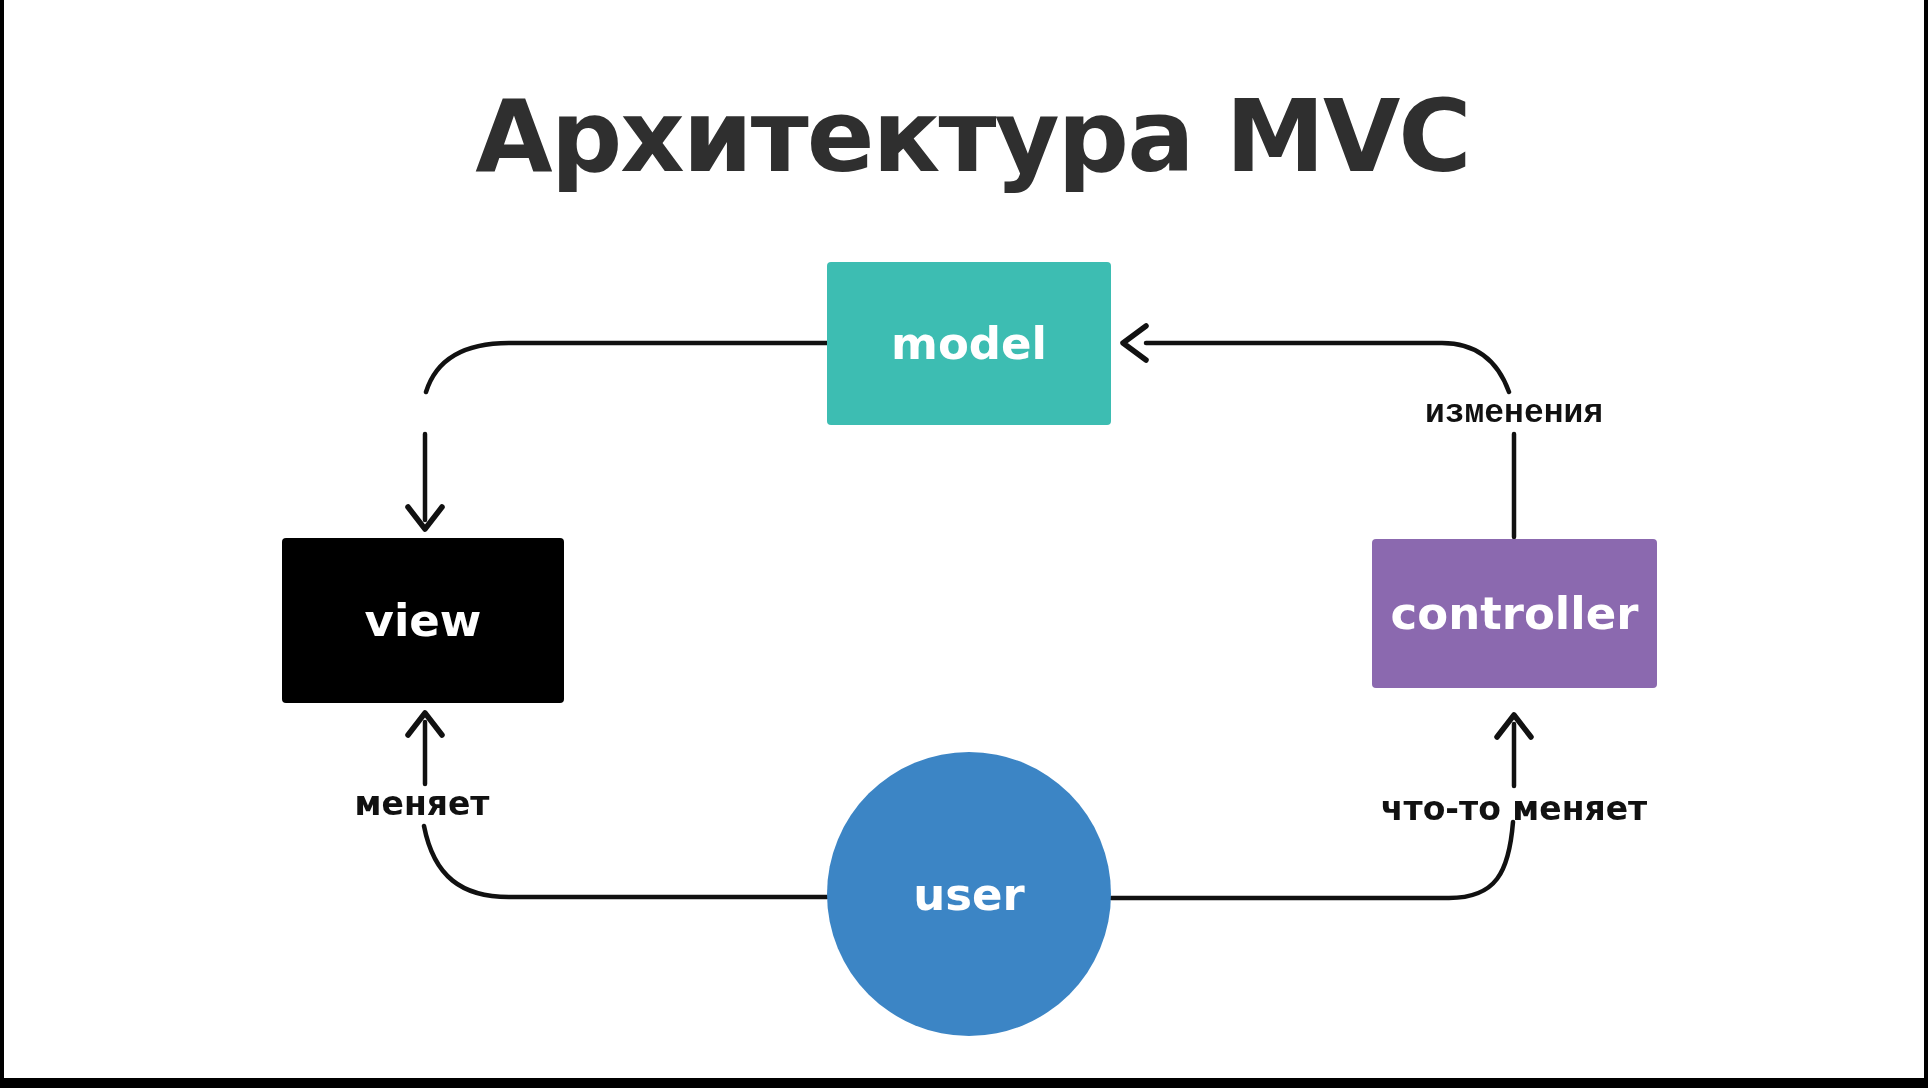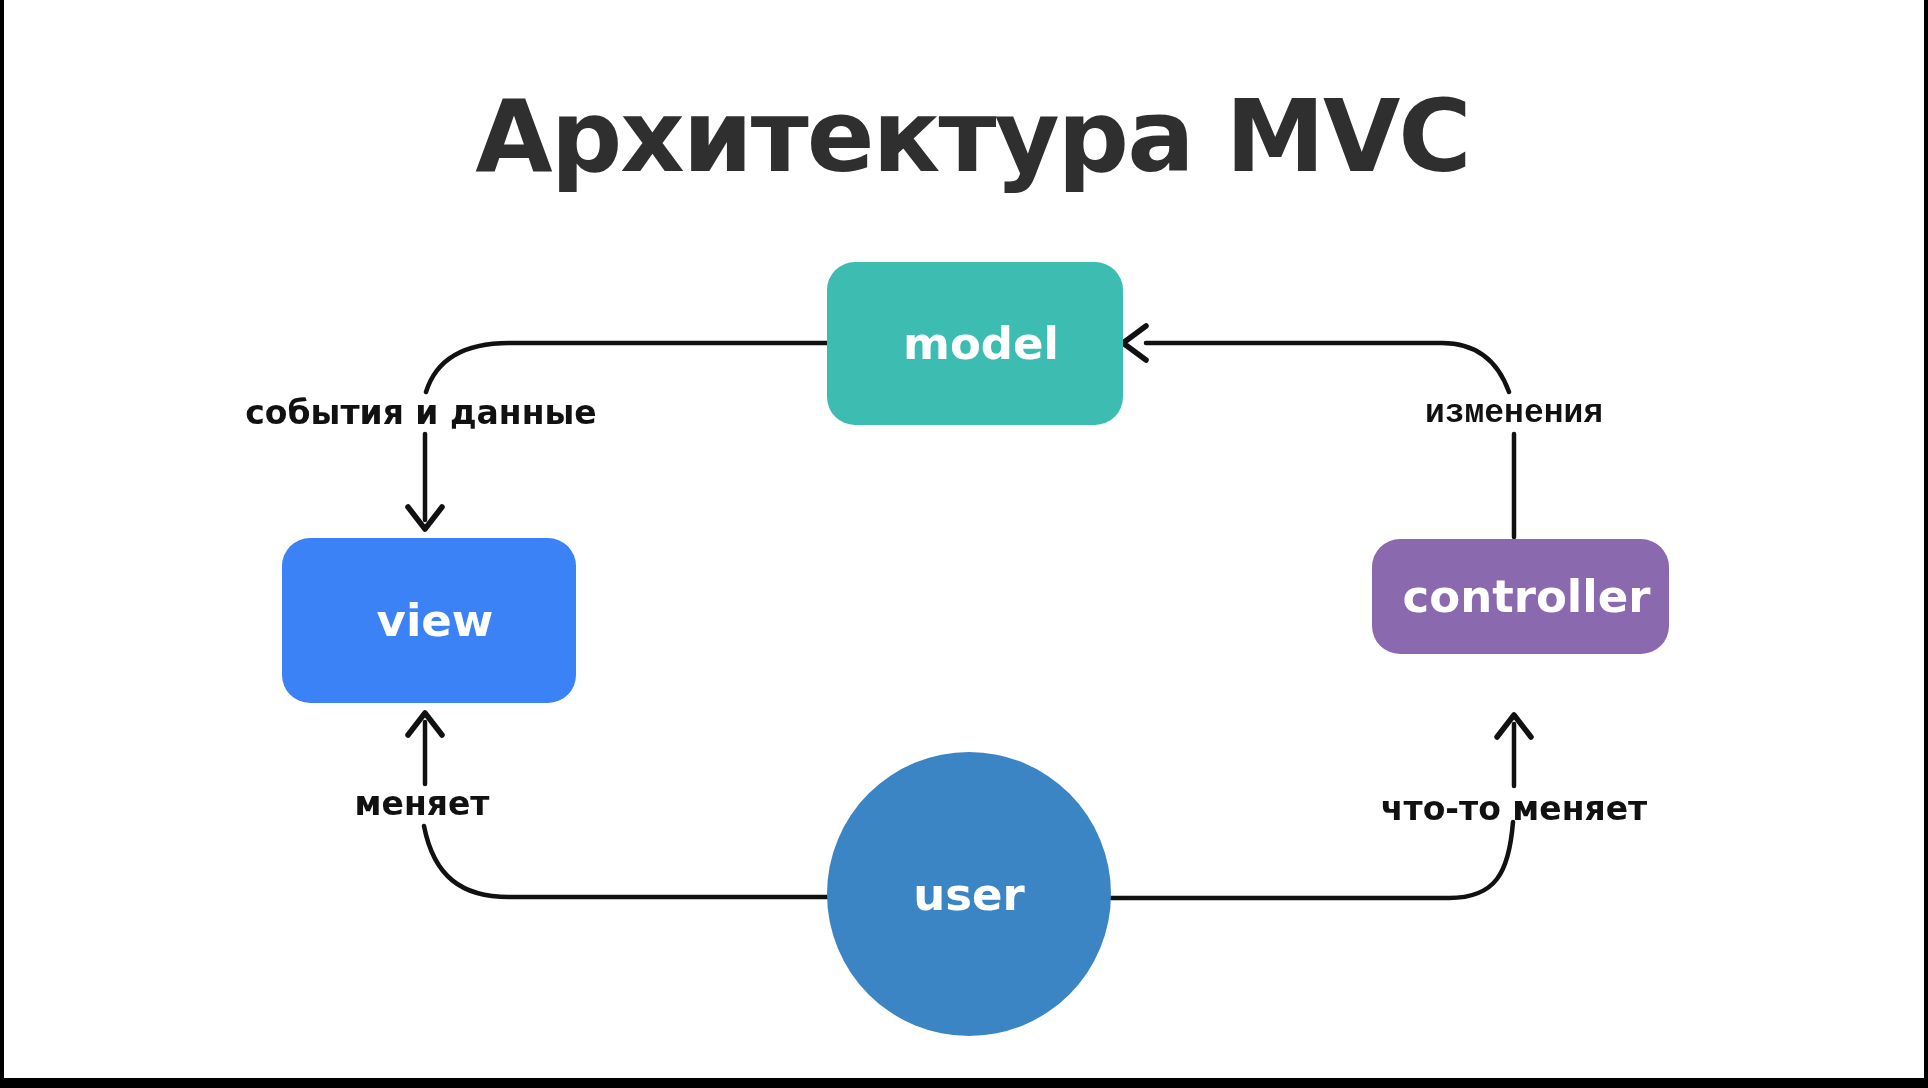--- a/index.html
+++ b/index.html
@@ -34,25 +34,25 @@
   }
   .node {
     position: absolute;
     display: flex;
     align-items: center;
     justify-content: center;
     color: #ffffff;
     font-size: 45px;
     font-weight: bold;
   }
-  .node.rect { border-radius: 28px; padding-left: 12px; }
+  .node.rect { border-radius: 4px; }
   .node.circle { border-radius: 50%; }
   .node-model      { left: 823px;  top: 262px; width: 284px; height: 163px; }
   .node-view       { left: 278px;  top: 538px; width: 282px; height: 165px; }
-  .node-controller { left: 1368px; top: 539px; width: 285px; height: 115px; }
+  .node-controller { left: 1368px; top: 539px; width: 285px; height: 149px; }
   .node-user       { left: 823px;  top: 752px; width: 284px; height: 284px; }
   .edge-label {
     position: absolute;
     transform: translate(-50%, -50%);
     font-size: 33px;
     font-weight: bold;
     color: #111111;
     white-space: nowrap;
   }
   .edge-label-1 { left: 417px;  top: 412px; }
@@ -97,30 +97,29 @@
 
     <path d="M 1107 898 H 1445 C 1492 898 1505 872 1509 822"></path>
     <path d="M 1510 786 V 724"></path>
     <polyline points="1493,737 1510,715 1527,737"></polyline>
   </svg>
 
   <div class="node rect node-model" style="background: rgb(61, 189, 178);">
     <span>model</span>
   </div>
 
-  <div class="node rect node-view" style="background: #3b82f6;">
+  <div class="node rect node-view" style="background: #000000;">
     <span>view</span>
   </div>
 
   <div class="node rect node-controller" style="background: rgb(139, 105, 175);">
     <span>controller</span>
   </div>
 
   <div class="node circle node-user" style="background: rgb(60, 133, 197);">
     <span>user</span>
   </div>
 
-  <div class="edge-label edge-label-1">события и данные</div>
   <div class="edge-label edge-label-2">изменения</div>
   <div class="edge-label edge-label-3">меняет</div>
   <div class="edge-label edge-label-4">что-то меняет</div>
 
 </div>
 
 </body></html>

